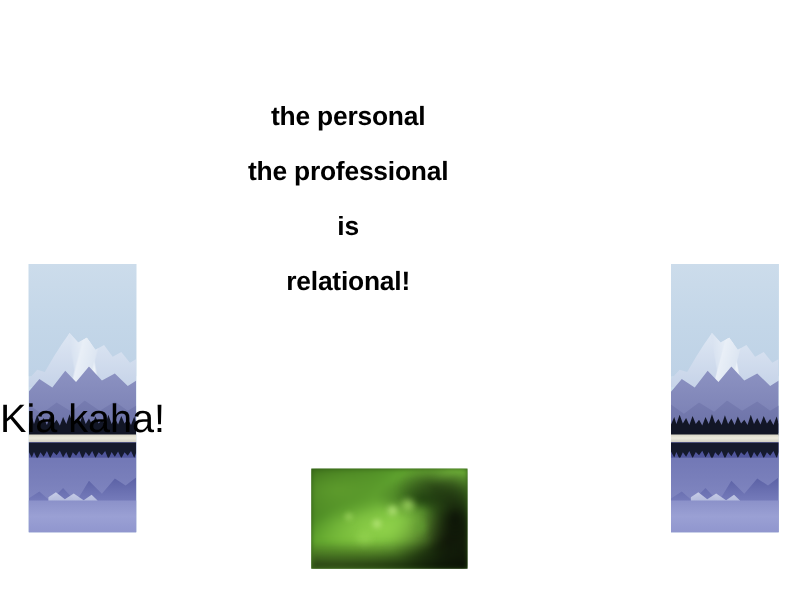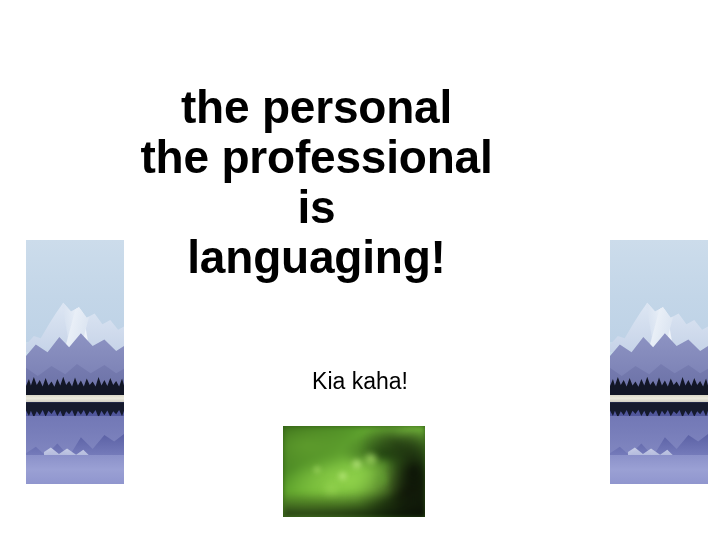--- a/index.html
+++ b/index.html
@@ -22,36 +22,36 @@
   }
 
   
   #title-block {
     position: absolute;
     left: 0;
     top: 82px;
     width: 633px;
     text-align: center;
     font-weight: bold;
-    font-size: 46px;
+    font-size: 24px;
     line-height: 50px;
     color: #000000;
     letter-spacing: -0.2px;
     white-space: nowrap;
   }
   #title-block .tline { display: block; }
 
   #subtitle-block {
     position: absolute;
     left: 0;
     top: 360px;
     width: 720px;
-    text-align: center;
+    text-align: left;
     font-weight: normal;
-    font-size: 23px;
+    font-size: 36px;
     line-height: 42px;
     color: #000000;
     white-space: nowrap;
   }
 
   
   .mountain-pic {
     position: absolute;
     top: 240px;
     width: 98px;
@@ -236,21 +236,21 @@
     <div class="refl-trees"></div>
     <div class="refl-mountain"></div>
     <div class="refl-snow"></div>
     <div class="water-sheen"></div>
   </div>
 
   <div id="title-block">
     <span class="tline">the personal</span>
     <span class="tline">the professional</span>
     <span class="tline">is</span>
-    <span class="tline">languaging!</span>
+    <span class="tline">relational!</span>
   </div>
 
   <div id="subtitle-block">Kia kaha!</div>
 
   <div id="foliage-pic">
     <div class="foliage-base"></div>
     <div class="foliage-highlights"></div>
     <div class="foliage-dark"></div>
   </div>
 

